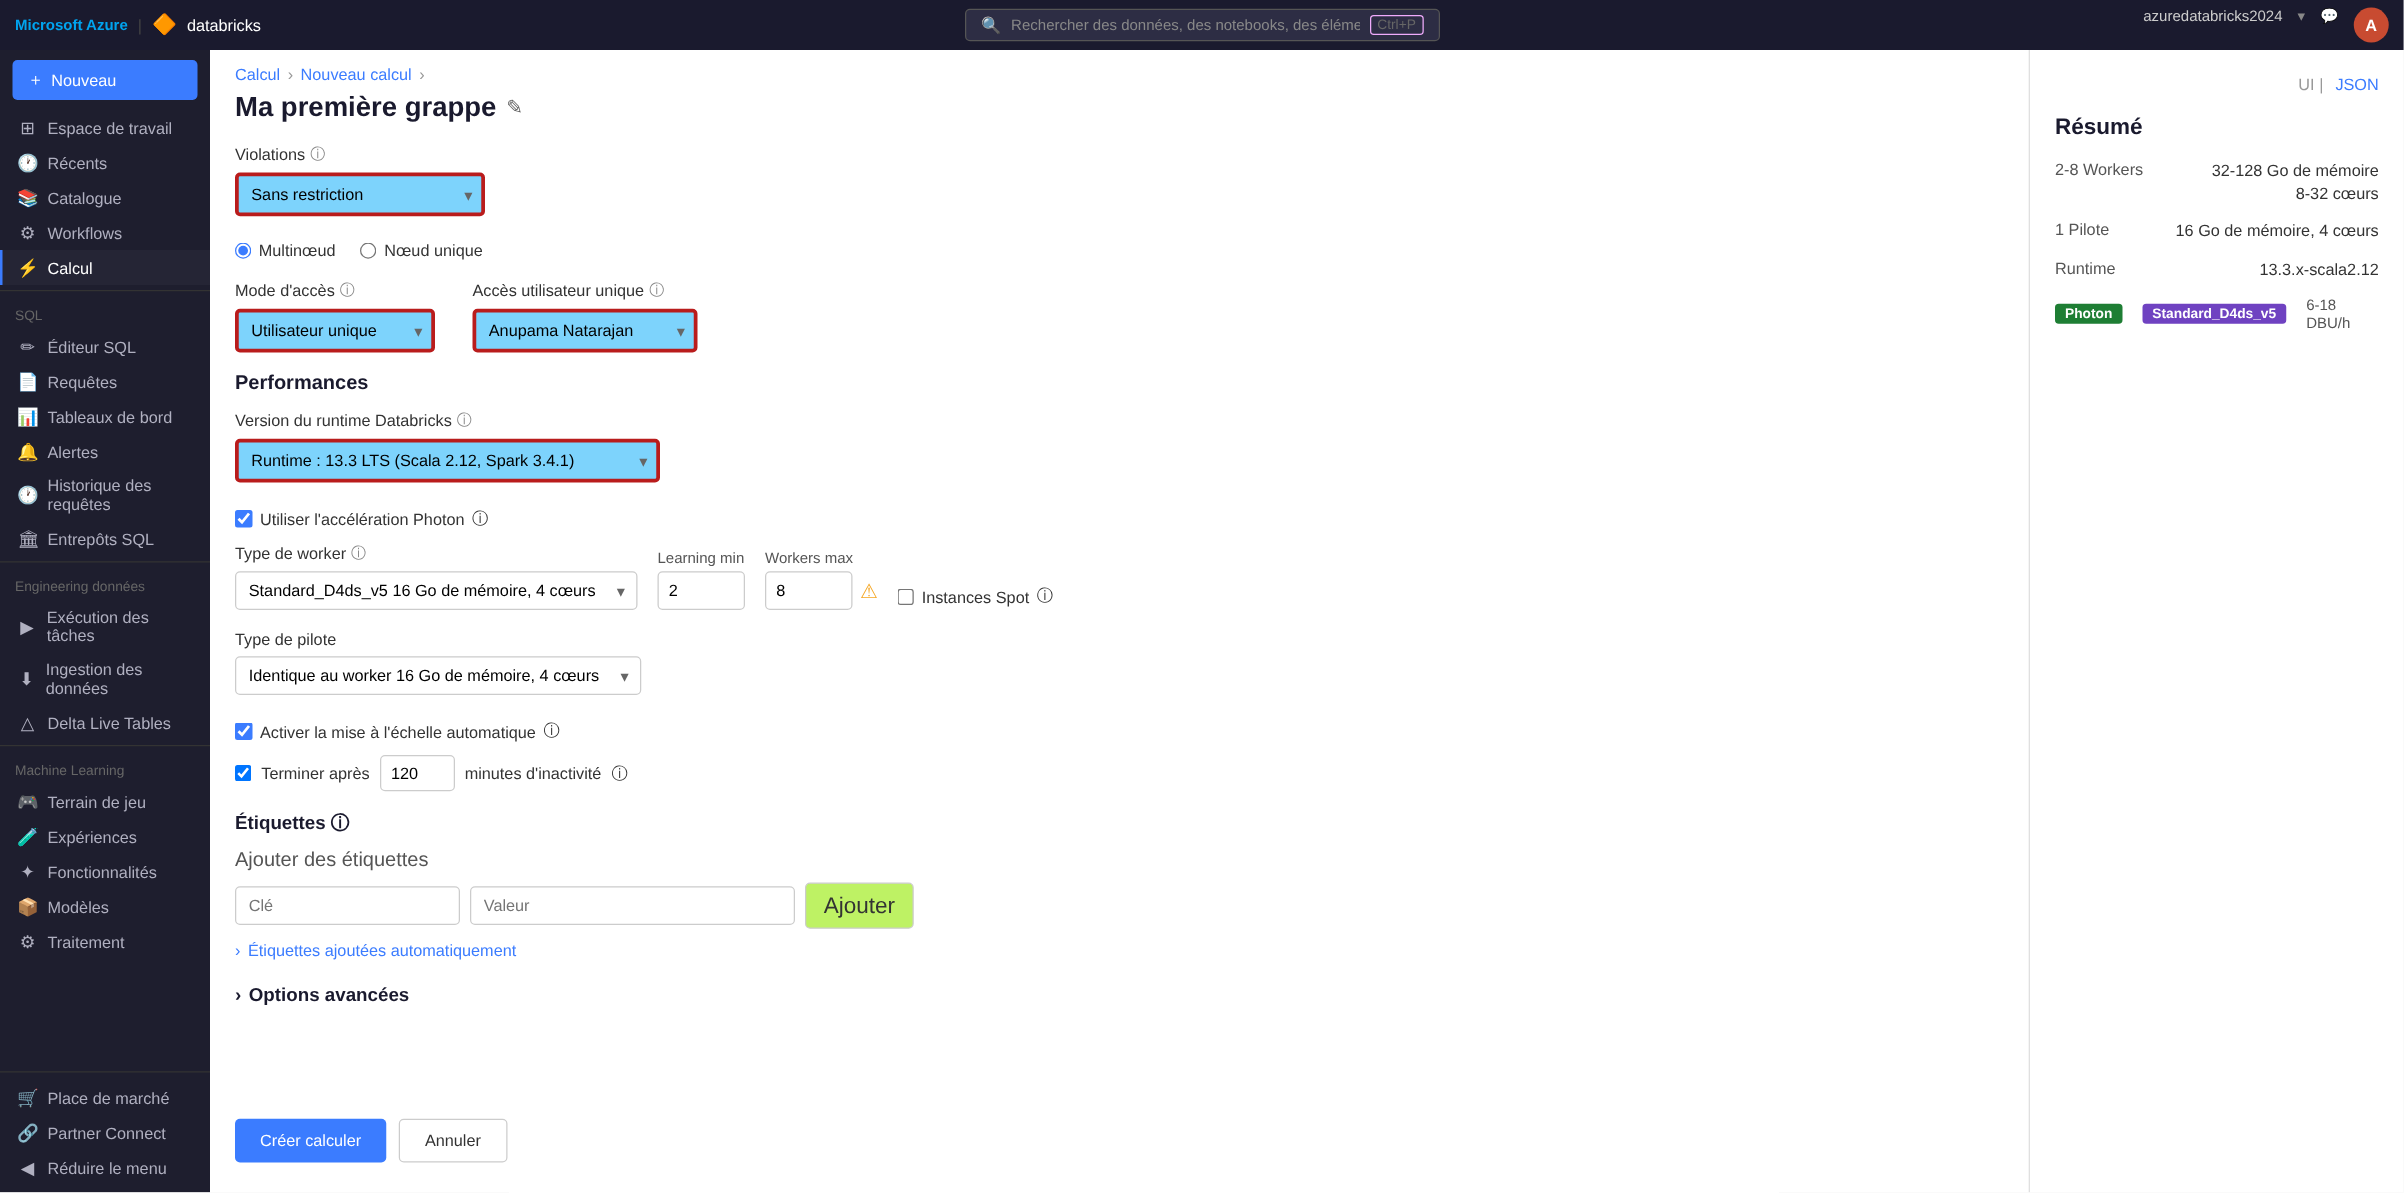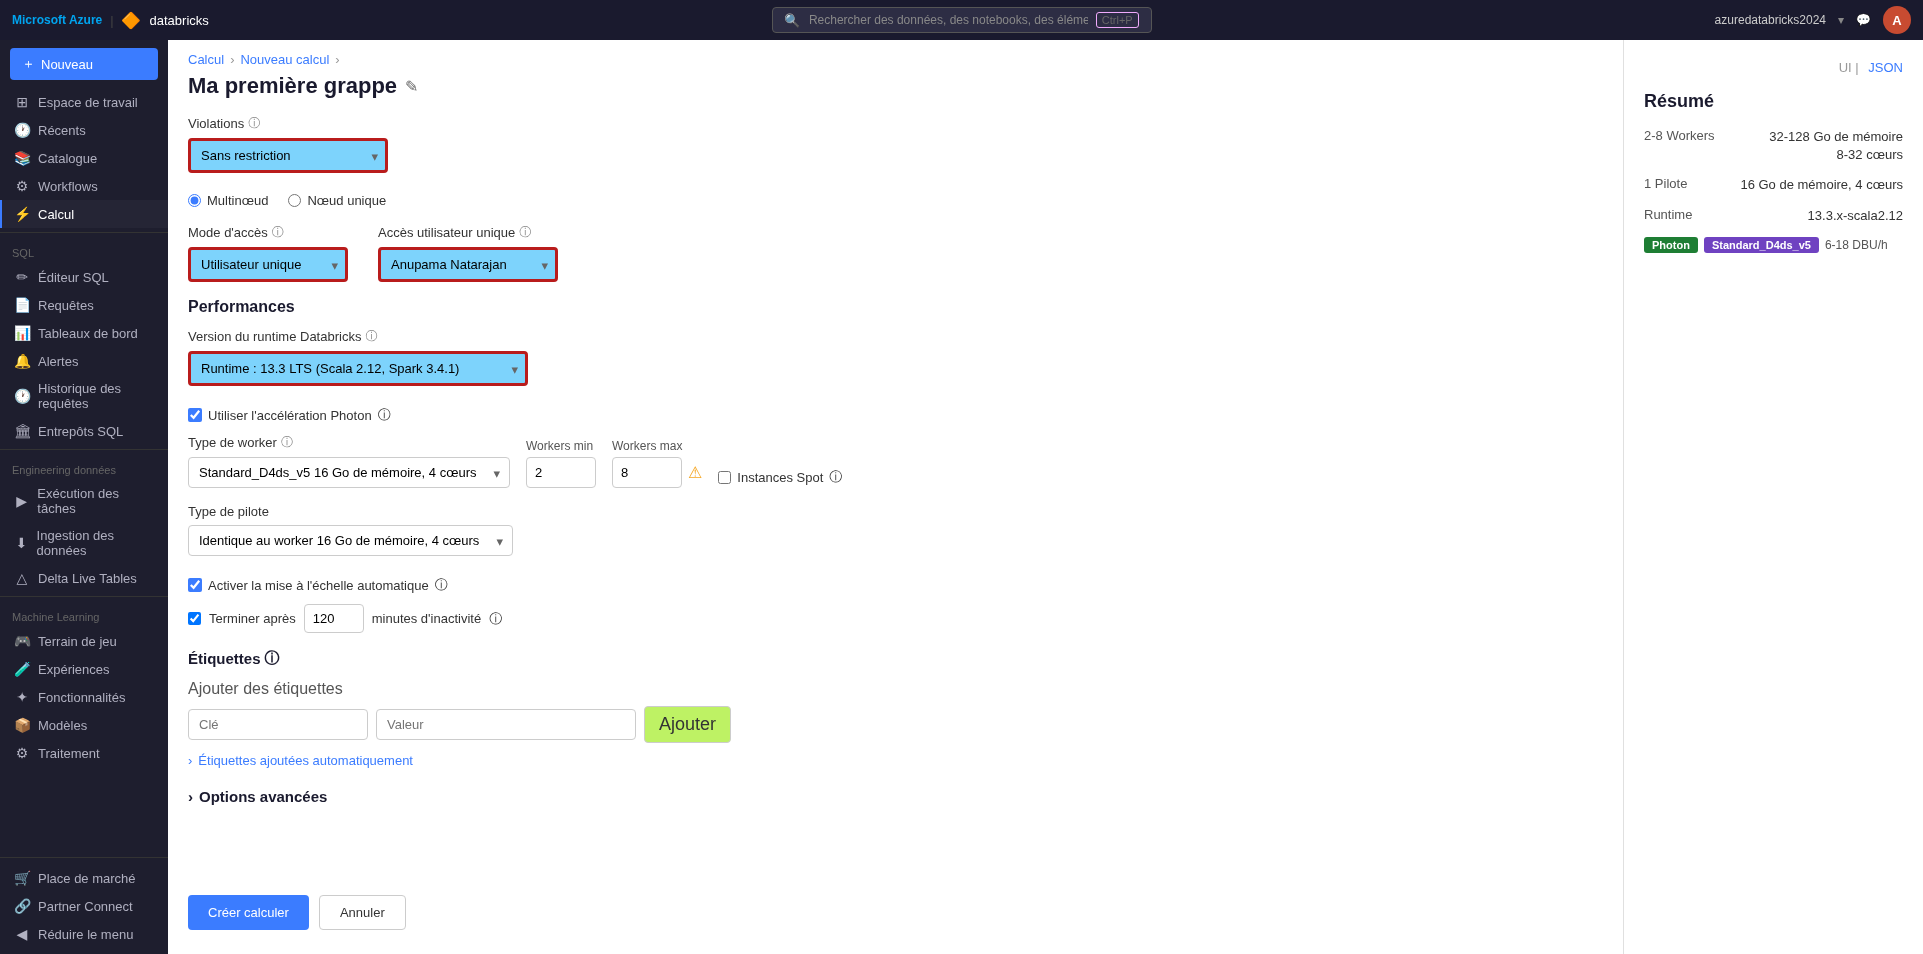--- a/index.html
+++ b/index.html
@@ -3,21 +3,21 @@
   <meta charset="utf-8">
   <style>
     * { box-sizing: border-box; margin: 0; padding: 0; }
     body { font-family: -apple-system, BlinkMacSystemFont, 'Segoe UI', sans-serif; font-size: 13px; background: #f5f5f5; color: #333; display: flex; flex-direction: column; height: 100vh; overflow: hidden; }
 
     
     .topbar { background: #1a1a2e; display: flex; align-items: center; height: 40px; padding: 0 12px; gap: 16px; flex-shrink: 0; }
     .topbar-brand { display: flex; align-items: center; gap: 8px; color: #fff; font-size: 13px; font-weight: 500; }
     .topbar-brand .ms-logo { color: #00a4ef; font-size: 12px; font-weight: 600; }
     .topbar-brand .db-icon { color: #ff3621; font-size: 16px; }
-    .topbar-right { margin-left: auto; display: flex; align-items: center; gap: 12px; color: #ccc; font-size: 12px; }
+    .topbar-right { margin-left: auto; display: flex; align-items: flex-start; gap: 12px; color: #ccc; font-size: 12px; }
     .topbar-avatar { width: 28px; height: 28px; background: #c84b31; border-radius: 50%; display: flex; align-items: center; justify-content: center; color: #fff; font-weight: 600; font-size: 13px; }
 
     
     .main-layout { display: flex; flex: 1; overflow: hidden; }
 
     
     .sidebar { width: 168px; background: #1e1e2e; color: #ccc; overflow-y: auto; flex-shrink: 0; display: flex; flex-direction: column; }
     .sidebar-new-btn { margin: 8px 10px; background: #3b7cff; color: #fff; border: none; border-radius: 4px; padding: 7px 12px; font-size: 13px; cursor: pointer; text-align: left; display: flex; align-items: center; gap: 6px; }
     .sidebar-section-label { padding: 10px 12px 4px; font-size: 11px; color: #666; text-transform: none; font-weight: 400; }
     .sidebar-item { display: flex; align-items: center; gap: 8px; padding: 6px 12px; cursor: pointer; font-size: 13px; color: #b0b0c0; border-left: 2px solid transparent; }
@@ -98,21 +98,21 @@
 
     
     .summary-panel { width: 300px; background: #fff; border-left: 1px solid #e0e0e0; padding: 20px; flex-shrink: 0; }
     .summary-top-links { text-align: right; font-size: 13px; margin-bottom: 16px; }
     .summary-top-links a { color: #3b7cff; text-decoration: none; margin-left: 6px; }
     .summary-top-links span { color: #999; }
     .summary-title { font-size: 18px; font-weight: 600; color: #1a1a2e; margin-bottom: 16px; }
     .summary-row { display: flex; justify-content: space-between; margin-bottom: 12px; font-size: 13px; }
     .summary-key { color: #555; font-weight: 500; }
     .summary-val { color: #333; text-align: right; line-height: 1.4; }
-    .badge-row { display: flex; gap: 6px; align-items: center; margin-top: 8px; }
+    .badge-row { display: flex; gap: 16px; align-items: center; margin-top: 8px; }
     .badge { padding: 2px 8px; border-radius: 3px; font-size: 11px; font-weight: 600; }
     .badge-green { background: #1e7e34; color: #fff; }
     .badge-purple { background: #6f42c1; color: #fff; }
     .badge-text { font-size: 12px; color: #555; }
 
     
     ::-webkit-scrollbar { width: 6px; }
     ::-webkit-scrollbar-thumb { background: #ccc; border-radius: 3px; }
 
     .topbar-search-wrapper { flex: 1; display: flex; justify-content: center; }
@@ -351,21 +351,21 @@
             <span>Type de worker</span>
             <span class="info-icon">ⓘ</span>
           </div>
           <div class="worker-select-wrapper">
             <select>
               <option>Standard_D4ds_v5    16 Go de mémoire, 4 cœurs</option>
             </select>
           </div>
         </div>
         <div class="num-input-group">
-          <label>Workers min</label>
+          <label>Learning min</label>
           <input type="text" value="2" style="">
         </div>
         <div class="num-input-group">
           <label>Workers max</label>
           <div style="display:flex;align-items:center;gap:6px;">
             <input type="text" value="8" style="">
             <span class="warning-icon">⚠</span>
           </div>
         </div>
         <div class="spot-group" style="margin-top:20px;">

